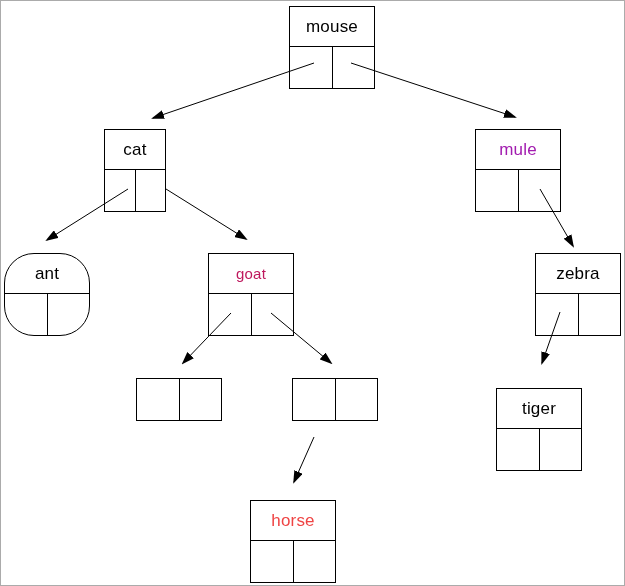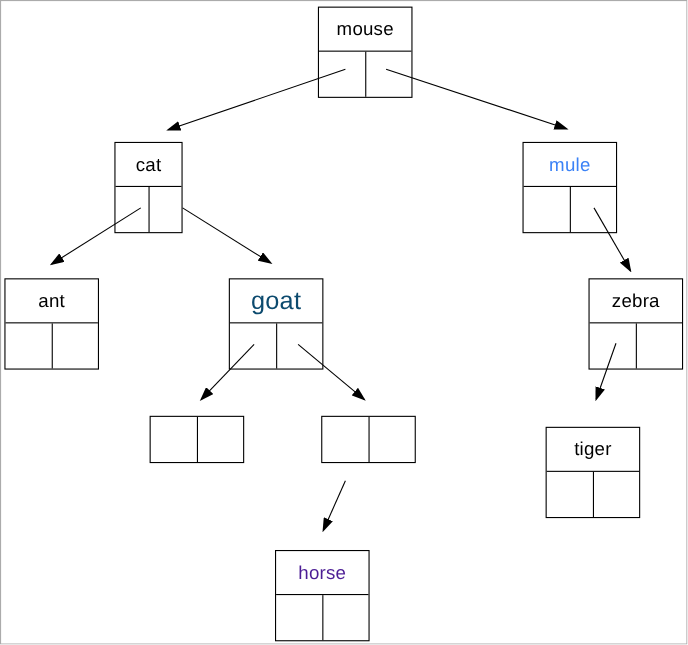--- a/index.html
+++ b/index.html
@@ -73,35 +73,35 @@
       </div>
     </div>
     <div class="node" style="left: 103px; top: 128px; width: 62px; border-color: rgb(0, 0, 0);">
       <div class="node-label" style="height: 40px; font-size: 17px; color: rgb(0, 0, 0); border-bottom-color: rgb(0, 0, 0);">cat</div>
       <div class="node-pointers" style="height: 41px;">
         <div class="ptr-cell left" style="border-right-color: rgb(0, 0, 0);"></div>
         <div class="ptr-cell right"></div>
       </div>
     </div>
     <div class="node" style="left: 474px; top: 128px; width: 86px; border-color: rgb(0, 0, 0);">
-      <div class="node-label" style="height: 40px; font-size: 17px; color: #3b82f6; border-bottom-color: rgb(0, 0, 0);">mule</div>
+      <div class="node-label" style="height: 40px; font-size: 17px; color: #a21caf; border-bottom-color: rgb(0, 0, 0);">mule</div>
       <div class="node-pointers" style="height: 41px;">
         <div class="ptr-cell left" style="border-right-color: rgb(0, 0, 0);"></div>
         <div class="ptr-cell right"></div>
       </div>
     </div>
-    <div class="node" style="left: 3px; top: 252px; width: 86px; border-color: rgb(0, 0, 0);">
+    <div class="node" style="left: 3px; top: 252px; width: 86px; border-color: rgb(0, 0, 0); border-radius: 30px;">
       <div class="node-label" style="height: 40px; font-size: 17px; color: rgb(0, 0, 0); border-bottom-color: rgb(0, 0, 0);">ant</div>
       <div class="node-pointers" style="height: 41px;">
         <div class="ptr-cell left" style="border-right-color: rgb(0, 0, 0);"></div>
         <div class="ptr-cell right"></div>
       </div>
     </div>
     <div class="node" style="left: 207px; top: 252px; width: 86px; border-color: rgb(0, 0, 0);">
-      <div class="node-label" style="height: 40px; font-size: 23px; color: #0c4a6e; border-bottom-color: rgb(0, 0, 0);">goat</div>
+      <div class="node-label" style="height: 40px; font-size: 15px; color: #be185d; border-bottom-color: rgb(0, 0, 0);">goat</div>
       <div class="node-pointers" style="height: 41px;">
         <div class="ptr-cell left" style="border-right-color: rgb(0, 0, 0);"></div>
         <div class="ptr-cell right"></div>
       </div>
     </div>
     <div class="node" style="left: 534px; top: 252px; width: 86px; border-color: rgb(0, 0, 0);">
       <div class="node-label" style="height: 40px; font-size: 17px; color: rgb(0, 0, 0); border-bottom-color: rgb(0, 0, 0);">zebra</div>
       <div class="node-pointers" style="height: 41px;">
         <div class="ptr-cell left" style="border-right-color: rgb(0, 0, 0);"></div>
         <div class="ptr-cell right"></div>
@@ -120,19 +120,19 @@
       </div>
     </div>
     <div class="node" style="left: 495px; top: 387px; width: 86px; border-color: rgb(0, 0, 0);">
       <div class="node-label" style="height: 40px; font-size: 17px; color: rgb(0, 0, 0); border-bottom-color: rgb(0, 0, 0);">tiger</div>
       <div class="node-pointers" style="height: 41px;">
         <div class="ptr-cell left" style="border-right-color: rgb(0, 0, 0);"></div>
         <div class="ptr-cell right"></div>
       </div>
     </div>
     <div class="node" style="left: 249px; top: 499px; width: 86px; border-color: rgb(0, 0, 0);">
-      <div class="node-label" style="height: 40px; font-size: 17px; color: #4c1d95; border-bottom-color: rgb(0, 0, 0);">horse</div>
+      <div class="node-label" style="height: 40px; font-size: 17px; color: #ef4444; border-bottom-color: rgb(0, 0, 0);">horse</div>
       <div class="node-pointers" style="height: 41px;">
         <div class="ptr-cell left" style="border-right-color: rgb(0, 0, 0);"></div>
         <div class="ptr-cell right"></div>
       </div>
     </div>
   </div>
 
 </body></html>

